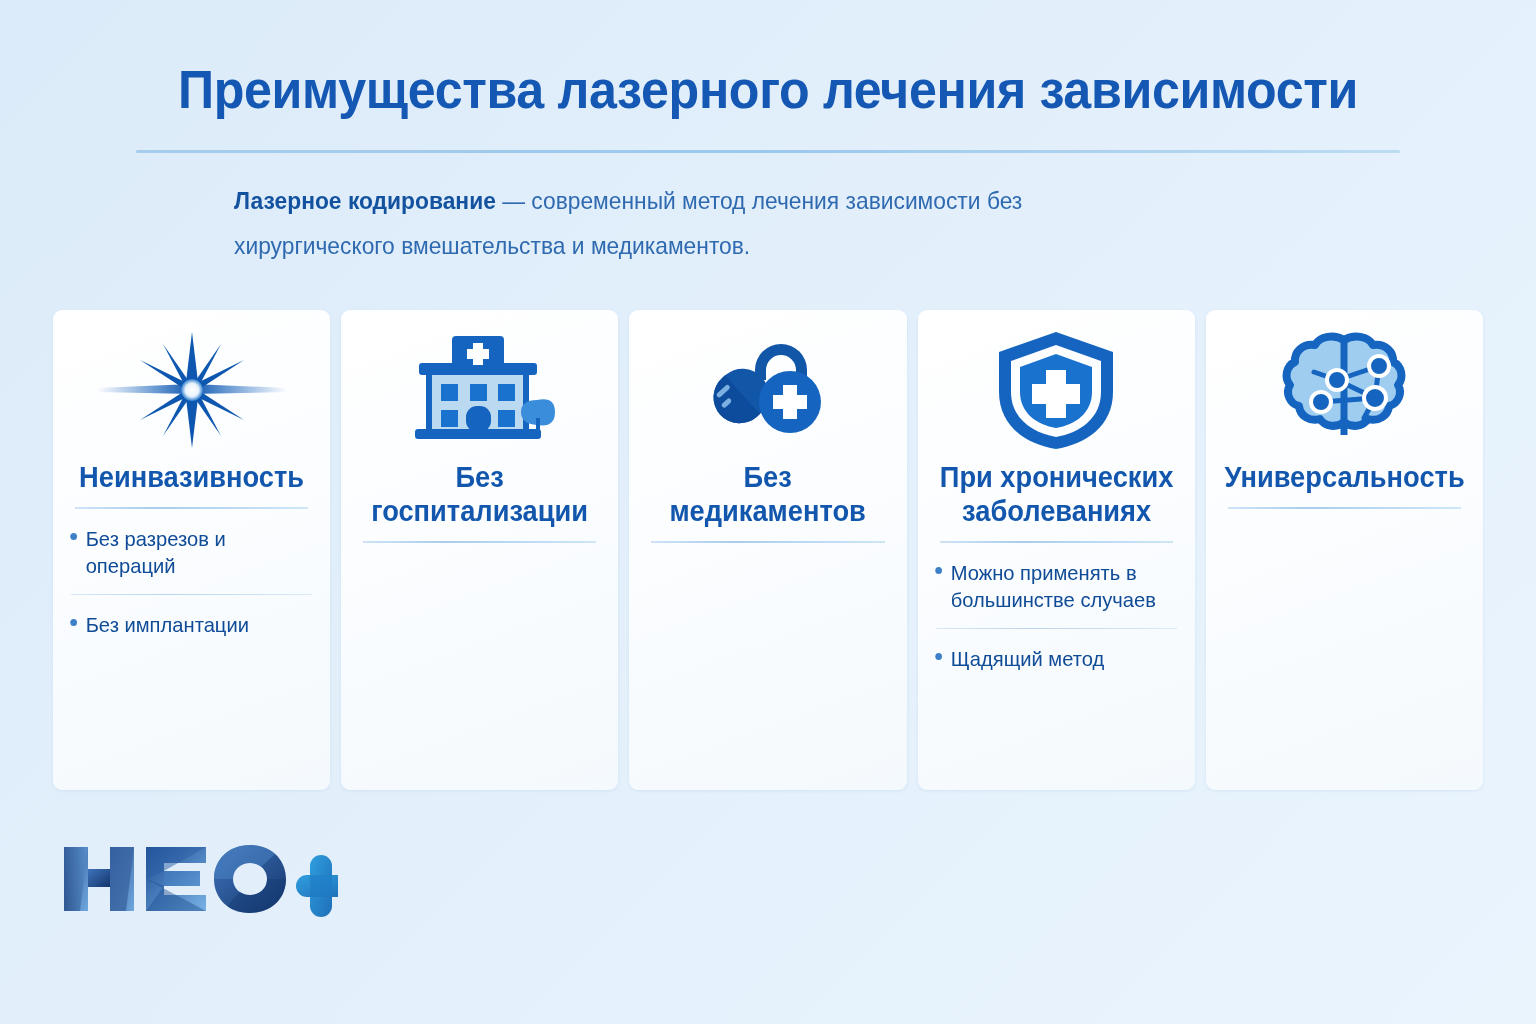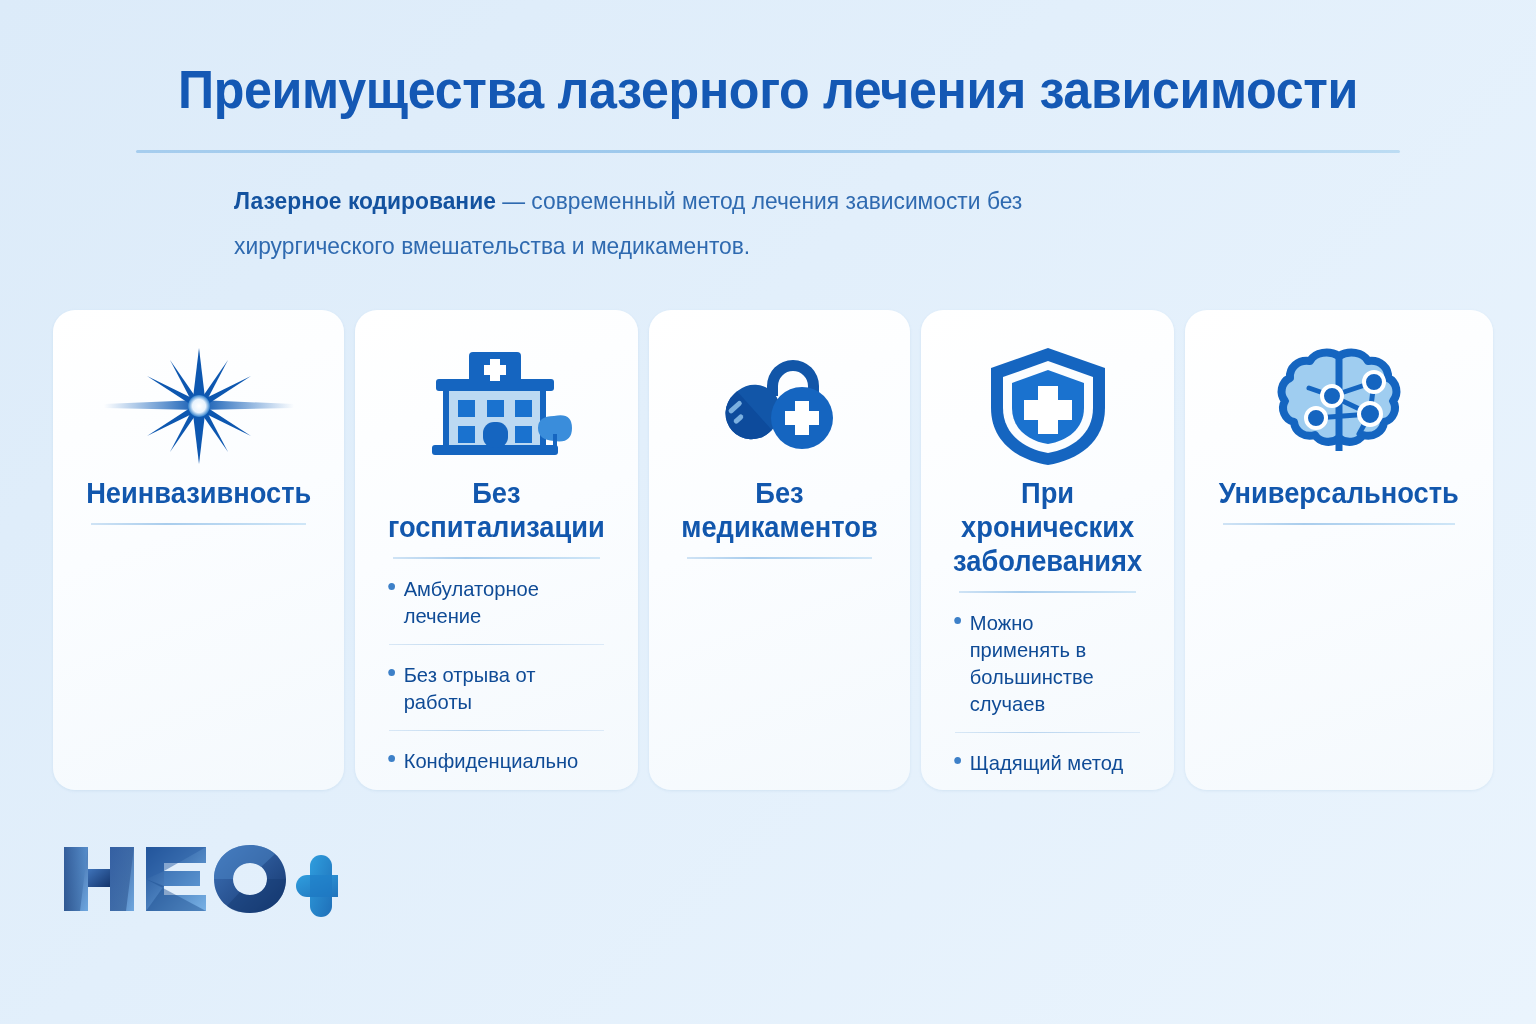--- a/index.html
+++ b/index.html
@@ -37,24 +37,24 @@
     transform-origin:left top;
   }
   .subtitle b{color:#13529f;font-weight:bold;}
 
   
   .cards{position:absolute;left:53px;top:310px;width:1430px;height:480px;
          display:flex;gap:11px;}
   .card{
     flex:1 1 0;
     background:linear-gradient(160deg,#ffffff 0%,#fbfdff 45%,#f4f9fd 100%);
-    border-radius:22px;
+    border-radius:9px;
     box-shadow:0 1px 3px rgba(110,160,200,.16);
     position:relative;
-    padding:16px;
+    padding:0;
   }
   .icon-wrap{
     height:148px;display:flex;align-items:center;justify-content:center;
     padding-top:12px;box-sizing:border-box;
   }
   .card-head{
     color:#1257ad;
     font-weight:bold;
     font-size:29px;
     line-height:34px;
@@ -135,20 +135,25 @@
             <polygon points="66,14 93,53 95,60 88,56"></polygon>
             <polygon points="124,14 97,53 95,60 102,56"></polygon>
             <polygon points="66,106 93,67 95,60 88,64"></polygon>
             <polygon points="124,106 97,67 95,60 102,64"></polygon>
           </g>
           <circle cx="95" cy="60" r="11" fill="url(#core)"></circle>
         </svg>
       </div>
       <div class="card-head">Неинвазивность</div>
       <div class="head-rule"></div>
+      <ul class="bullets">
+        <li class="bullet"><span class="dot"></span><span>Без разрезов и операций</span></li>
+        <div class="bullet-rule"></div>
+        <li class="bullet"><span class="dot"></span><span>Без имплантации</span></li>
+      </ul>
     </div>
 
     <div class="card">
       <div class="icon-wrap">
         <svg width="165" height="120" viewBox="0 0 165 120">
           <rect x="29" y="36" width="103" height="70" fill="#bcd9f2"></rect>
           <rect x="55" y="6" width="52" height="34" rx="4" fill="#1565c0"></rect>
           <rect x="22" y="33" width="118" height="12" rx="3" fill="#1565c0"></rect>
           <rect x="18" y="99" width="126" height="10" rx="3" fill="#1565c0"></rect>
           <rect x="29" y="36" width="6" height="66" fill="#1565c0"></rect>
@@ -162,27 +167,20 @@
             <rect x="44" y="80" width="17" height="17"></rect>
             <rect x="101" y="80" width="17" height="17"></rect>
           </g>
           <rect x="69" y="76" width="25" height="26" rx="11" fill="#1565c0"></rect>
           <path d="M140 70 q18 -4 18 12 t-18 13 q-16 -1 -16 -13 t16 -12z" fill="#3a8ddb"></path>
           <rect x="139" y="88" width="4" height="15" fill="#1565c0"></rect>
         </svg>
       </div>
       <div class="card-head">Без госпитализации</div>
       <div class="head-rule"></div>
-      <ul class="bullets">
-        <li class="bullet"><span class="dot"></span><span>Амбулаторное лечение</span></li>
-        <div class="bullet-rule"></div>
-        <li class="bullet"><span class="dot"></span><span>Без отрыва от работы</span></li>
-        <div class="bullet-rule"></div>
-        <li class="bullet"><span class="dot"></span><span>Конфиденциально</span></li>
-      </ul>
     </div>
 
     <div class="card">
       <div class="icon-wrap">
         <svg width="150" height="120" viewBox="0 0 150 120">
           <path d="M88 14 a26 26 0 0 1 26 26 v16 h-11 v-16 a15 15 0 0 0 -30 0 v10 h-11 v-10 a26 26 0 0 1 26 -26z" fill="#1256a8"></path>
           <g transform="rotate(-42 48 66)">
             <rect x="20" y="40" width="56" height="52" rx="26" fill="#1256a8"></rect>
             <path d="M20 66 a26 26 0 0 1 26 -26 h4 v52 h-4 a26 26 0 0 1 -26 -26z" fill="#0d4b9c"></path>
             <rect x="30" y="48" width="16" height="5" rx="2.5" fill="#8fc2ec" opacity=".85"></rect>

